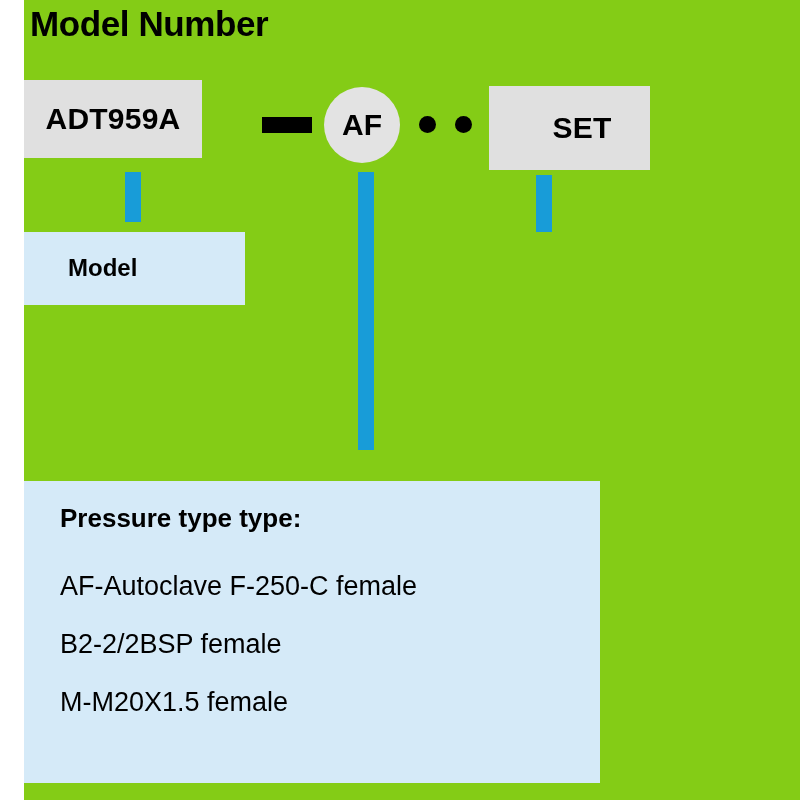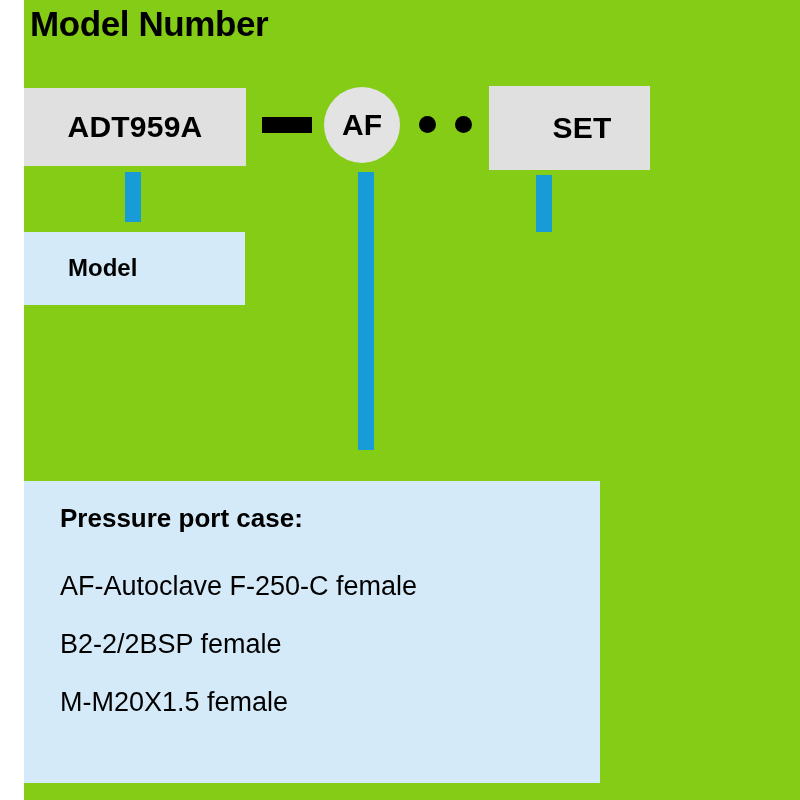--- a/index.html
+++ b/index.html
@@ -41,22 +41,22 @@
     background: #e0e0e0;
     display: flex;
     align-items: center;
     justify-content: center;
     font-size: 30px;
     font-weight: bold;
     letter-spacing: 0.2px;
   }
   #box-model {
     left: 0px;
-    top: 88px;
-    width: 222px;
+    top: 80px;
+    width: 178px;
     height: 78px;
   }
   #box-set {
     left: 465px;
     top: 86px;
     width: 136px;
     height: 84px;
     padding-left: 25px;
   }
   #circle-af {
@@ -195,21 +195,21 @@
   <div class="connector" id="connector-model"></div>
   <div class="connector" id="connector-af"></div>
   <div class="connector" id="connector-set"></div>
 
   <div class="info-box" id="info-model">
     <div class="info-title">Model</div>
   </div>
 
 
   <div class="info-box" id="info-pressure">
-    <div class="pp-title">Pressure port case:</div>
+    <div class="pp-title">Pressure type type:</div>
     <ul class="pp-list">
       <li>AF-Autoclave F-250-C female</li>
       <li>B2-2/2BSP female</li>
       <li>M-M20X1.5 female</li>
     </ul>
   </div>
 
 </div>
 
 </body></html>

